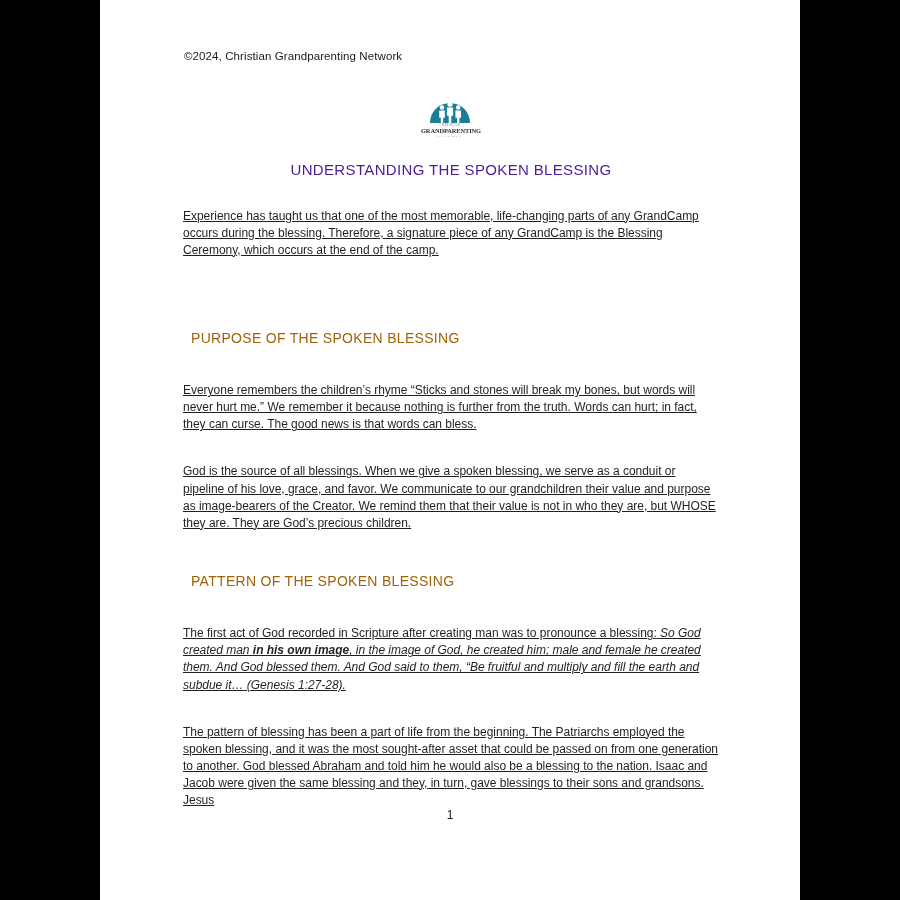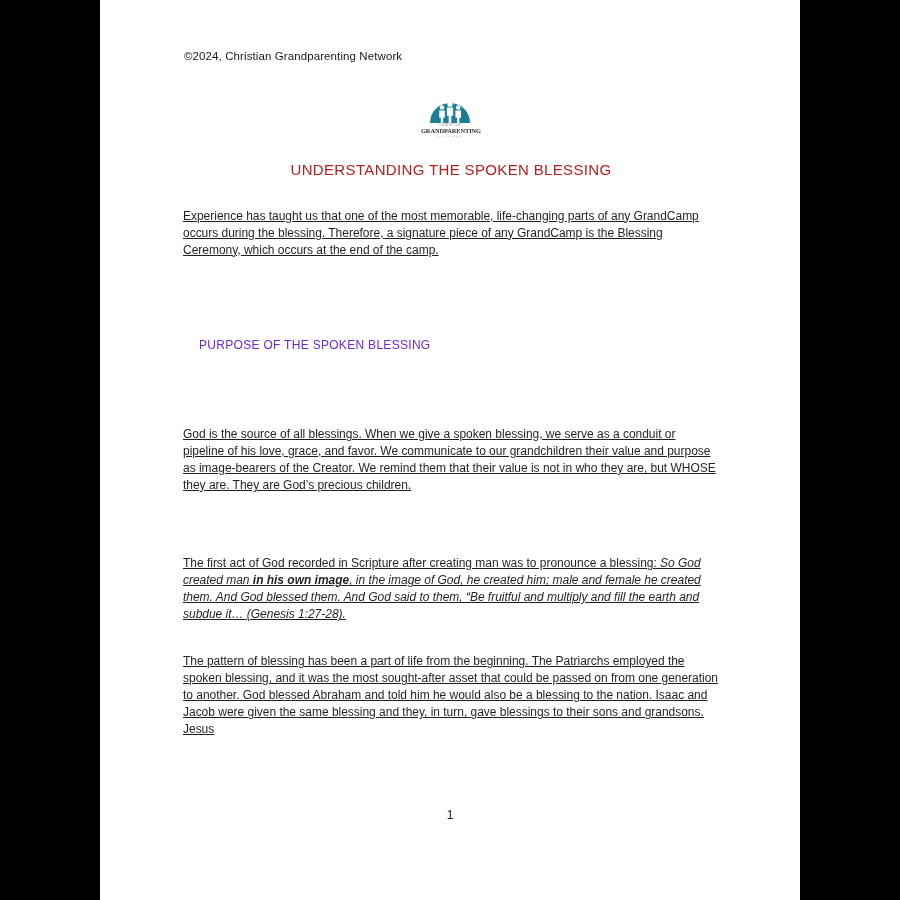--- a/index.html
+++ b/index.html
@@ -89,46 +89,46 @@
 
   .content {
     position: absolute;
     left: 83px;
     top: 160px;
     width: 536px;
   }
   .doc-title {
     text-align: center;
     font-size: 15px;
-    color: #b91c1c;
+    color: #4c1d95;
     letter-spacing: 0.35px;
     font-weight: normal;
     margin: 0 0 0 0;
     padding: 0;
     line-height: 1.3;
   }
   p.body-text {
     font-size: 12px;
     line-height: 1.42;
     color: #221f1f;
     margin: 0;
     padding: 0;
     letter-spacing: -0.02px;
     text-decoration: underline;
   }
   .gap-28 { height: 28px; }
   .gap-30 { height: 30px; }
   .gap-33 { height: 33px; }
 
   h2.section-heading {
-    font-size: 12px;
-    color: #6d28d9;
+    font-size: 14px;
+    color: #a16207;
     font-weight: normal;
     letter-spacing: 0.3px;
-    margin: 16px;
+    margin: 8px;
     padding: 0;
     line-height: 1.2;
   }
   .scripture {
     font-style: italic;
     text-align: right;
   }
   .scripture-bold {
     font-style: italic;
     font-weight: bold;
@@ -181,27 +181,29 @@
 
       <div class="gap-30"></div>
 
 
       <div class="gap-33"></div>
 
       <h2 class="section-heading">PURPOSE OF THE SPOKEN BLESSING</h2>
 
       <div class="gap-28"></div>
 
+      <p class="body-text">Everyone remembers the children’s rhyme “Sticks and stones will break my bones, but words will never hurt me.” We remember it because nothing is further from the truth. Words can hurt; in fact, they can curse. The good news is that words can bless.</p>
 
       <div class="gap-30"></div>
 
       <p class="body-text">God is the source of all blessings. When we give a spoken blessing, we serve as a conduit or pipeline of his love, grace, and favor. We communicate to our grandchildren their value and purpose as image-bearers of the Creator. We remind them that their value is not in who they are, but WHOSE they are. They are God’s precious children.</p>
 
       <div class="gap-33"></div>
 
+      <h2 class="section-heading">PATTERN OF THE SPOKEN BLESSING</h2>
 
       <div class="gap-28"></div>
 
       <p class="body-text"><span>The first act of God recorded in Scripture after creating man was to pronounce a blessing:</span><span class="scripture"> So God created man </span><span class="scripture-bold">in his own image</span><span class="scripture">, in the image of God, he created him; male and female he created them. And God blessed them. And God said to them, “Be fruitful and multiply and fill the earth and subdue it… (Genesis 1:27-28).</span></p>
 
       <div class="gap-30"></div>
 
       <p class="body-text">The pattern of blessing has been a part of life from the beginning.  The Patriarchs employed the spoken blessing, and it was the most sought-after asset that could be passed on from one generation to another.  God blessed Abraham and told him he would also be a blessing to the nation.  Isaac and Jacob were given the same blessing and they, in turn, gave blessings to their sons and grandsons.  Jesus</p>
 
     </div>

